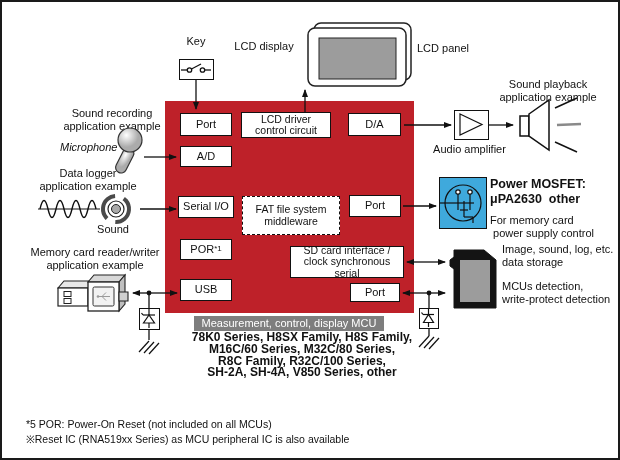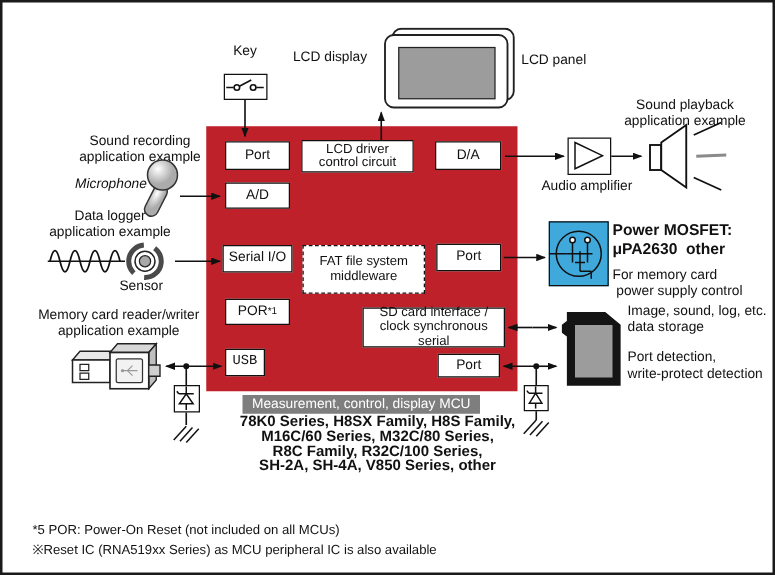--- a/index.html
+++ b/index.html
@@ -45,21 +45,21 @@
 control circuit</span></div>
   <div class="blk" style="left:346px;top:111px;width:53px;height:23px;"><span>D/A</span></div>
   <div class="blk" style="left:178px;top:144px;width:52px;height:21px;"><span>A/D</span></div>
   <div class="blk" style="left:176px;top:194px;width:56px;height:22px;"><span>Serial I/O</span></div>
   <div class="blk sm dash" style="left:240px;top:194px;width:98px;height:39px;"><span>FAT file system
 middleware</span></div>
   <div class="blk" style="left:347px;top:193px;width:52px;height:22px;"><span>Port</span></div>
   <div class="blk" style="left:178px;top:237px;width:52px;height:21px;"><span>POR</span><sup style="font-size:8px;">*1</sup></div>
   <div class="blk sm" style="left:288px;top:244px;width:114px;height:32px;"><span>SD card interface /
 clock synchronous serial</span></div>
-  <div class="blk" style="left:178px;top:277px;width:32px;height:22px;font-family:Liberation Mono, monospace;"><span>USB</span></div>
+  <div class="blk" style="left:178px;top:277px;width:52px;height:22px;"><span>USB</span></div>
   <div class="blk" style="left:348px;top:281px;width:50px;height:19px;"><span>Port</span></div>
 
   <div class="lbl ctr" style="left:174px;top:33px;width:40px;">Key</div>
   <div class="abs" style="left:177px;top:57px;width:35px;height:21px;background:#fff;border:1.5px solid #111;">
     <svg width="32" height="18" viewBox="0 0 32 18">
       <g stroke="#111" stroke-width="1.3" fill="none">
         <line x1="1" y1="10" x2="7" y2="10"></line>
           <circle cx="9.5" cy="10" r="2.2" fill="#fff"></circle>
         <line x1="11.5" y1="9" x2="21" y2="4"></line>
           <circle cx="22.5" cy="10" r="2.2" fill="#fff"></circle>
@@ -99,21 +99,21 @@
 application example</div>
   <div class="abs" style="left:36px;top:188px;">
     <svg width="100" height="40" viewBox="0 0 100 40">
       <line x1="0" y1="19" x2="62" y2="19" stroke="#111" stroke-width="1.1"></line>
       <path d="M2,19 Q6,2 10,19 Q14,36 18,19 Q22,2 26,19 Q30,36 34,19 Q38,2 42,19 Q46,36 50,19 Q54,2 58,19" fill="none" stroke="#111" stroke-width="1.4"></path>
       <circle cx="78" cy="19" r="13" fill="none" stroke="#4a4a4a" stroke-width="4" stroke-dasharray="30 9 30 9" transform="rotate(-40 78 19)"></circle>
       <circle cx="78" cy="19" r="8" fill="#fff" stroke="#222" stroke-width="1.2"></circle>
       <circle cx="78" cy="19" r="4.5" fill="#a9a9a9" stroke="#222" stroke-width="1"></circle>
     </svg>
   </div>
-  <div class="lbl ctr" style="left:88px;top:221px;width:46px;">Sensor</div>
+  <div class="lbl ctr" style="left:88px;top:221px;width:46px;">Sound</div>
 
   <div class="lbl ctr" style="left:12px;top:244px;width:162px;">Memory card reader/writer
 application example</div>
   <div class="abs" style="left:54px;top:271px;">
     <svg width="78" height="42" viewBox="0 0 78 42">
       <polygon points="2,15 8,8 38,8 32,15" fill="#e8e8e8" stroke="#222" stroke-width="1.1"></polygon>
       <rect x="2" y="15" width="30" height="18" fill="#fff" stroke="#222" stroke-width="1.2"></rect>
       <rect x="8" y="18.5" width="7" height="5" fill="#fff" stroke="#222" stroke-width="1"></rect>
       <rect x="8" y="25.5" width="7" height="5" fill="#fff" stroke="#222" stroke-width="1"></rect>
       <polygon points="32,9 38,2 69,2 63,9" fill="#d8d8d8" stroke="#222" stroke-width="1.1"></polygon>
@@ -174,21 +174,21 @@
  power supply control</div>
 
   <div class="abs" style="left:445px;top:245px;">
     <svg width="52" height="64" viewBox="0 0 52 64">
       <polygon points="7,3 37,3 49,13 49,61 7,61 7,22 3,19 3,13 7,10" fill="#141414" stroke="#141414"></polygon>
       <rect x="13" y="13" width="30" height="42" fill="#9C9C9C"></rect>
     </svg>
   </div>
   <div class="lbl" style="left:500px;top:241px;line-height:1.2;">Image, sound, log, etc.
 data storage</div>
-  <div class="lbl" style="left:500px;top:278px;line-height:1.2;">Port detection,
+  <div class="lbl" style="left:500px;top:278px;line-height:1.2;">MCUs detection,
 write-protect detection</div>
 
   <div class="abs" style="left:137px;top:306px;width:21px;height:22px;background:#fff;border:1.5px solid #111;">
     <svg width="18" height="19" viewBox="0 0 18 19">
       <g stroke="#111" stroke-width="1.2" fill="none">
         <line x1="9" y1="0" x2="9" y2="6"></line>
           <line x1="3" y1="6" x2="15" y2="6"></line>
           <line x1="3" y1="6" x2="1.5" y2="4"></line>
         <polygon points="3.5,14 14.5,14 9,6"></polygon>
           <line x1="9" y1="14" x2="9" y2="19"></line>

